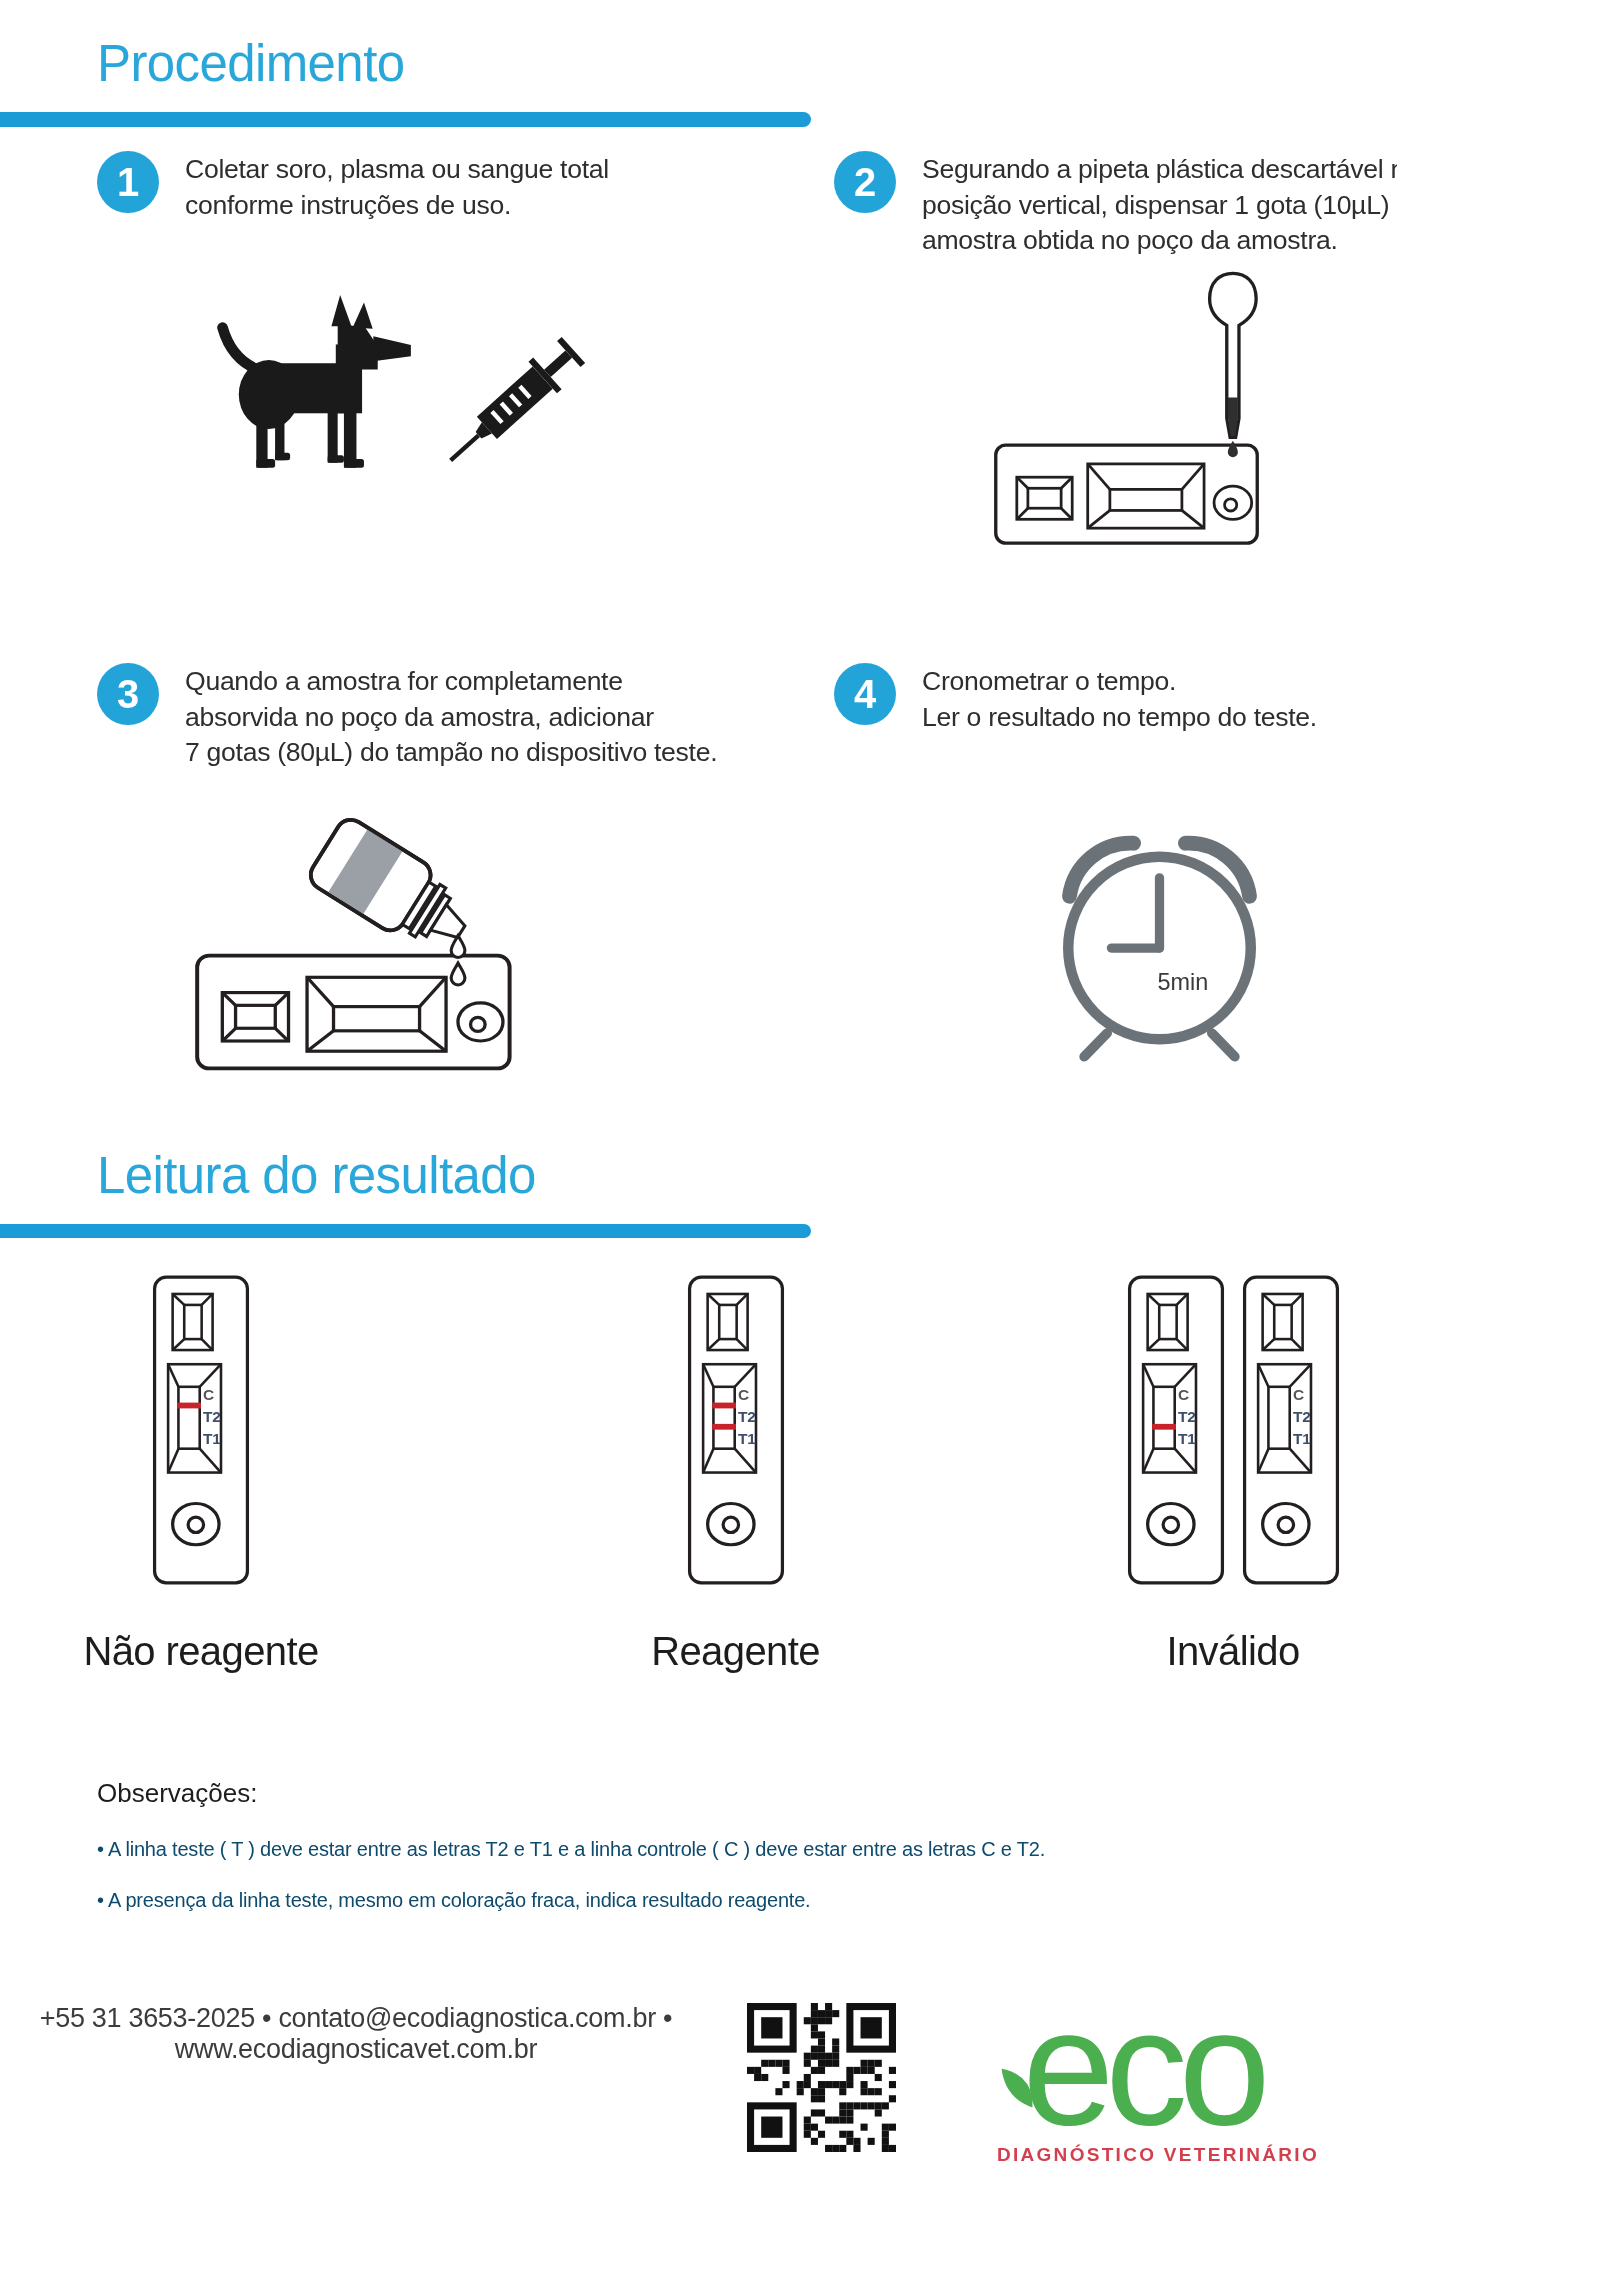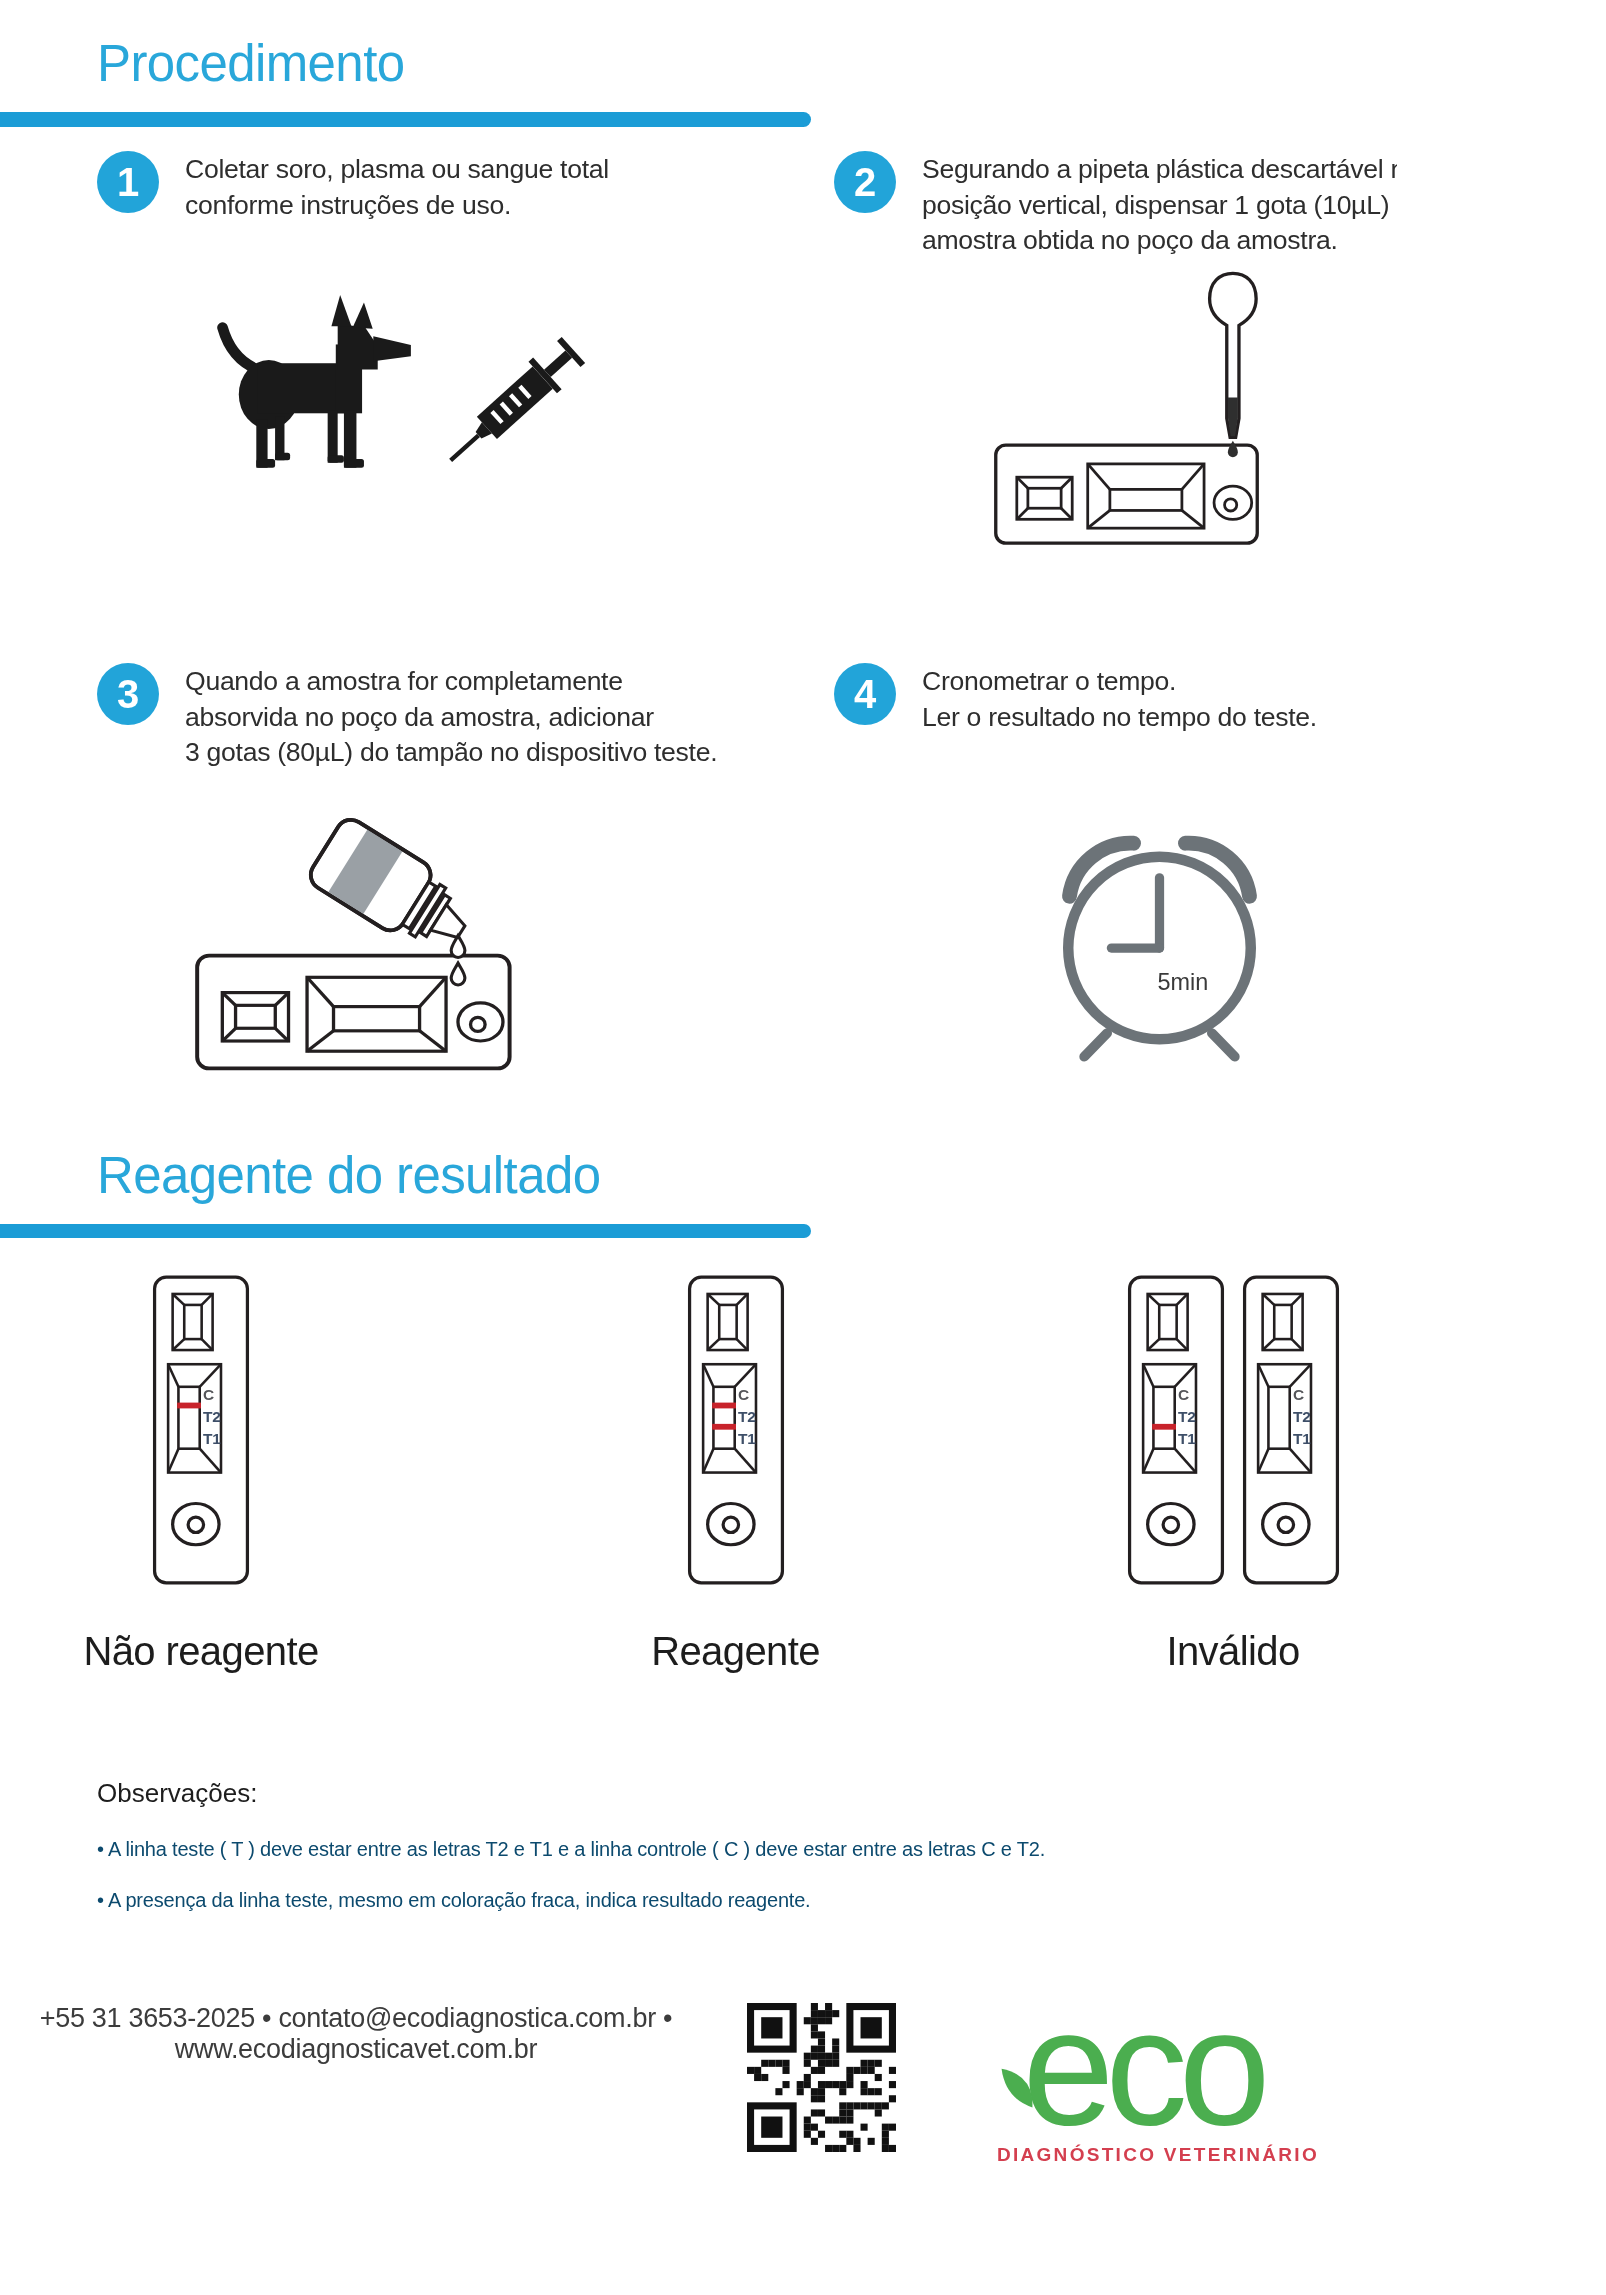--- a/index.html
+++ b/index.html
@@ -127,21 +127,21 @@
       </svg>
     </div>
   </div>
 
   <div class="steps-row row2">
     <div class="col-left">
       <div class="step">
         <div class="badge">3</div>
         <div class="step-text">Quando a amostra for completamente
 absorvida no poço da amostra, adicionar
-3 gotas (80µL) do tampão no dispositivo teste.</div>
+7 gotas (80µL) do tampão no dispositivo teste.</div>
       </div>
       <svg class="ill ill-bottle" width="350" height="281" viewBox="0 0 560 450" xmlns="http://www.w3.org/2000/svg">
         <use href="#hcassette" transform="translate(15,250) scale(1.06,1.02)"></use>
         <g transform="translate(225,80) rotate(32)">
           <rect x="0" y="-62" width="170" height="124" rx="24" fill="#fff" stroke="#231f20" stroke-width="6"></rect>
           <rect x="42" y="-59" width="66" height="118" fill="#9aa0a5"></rect>
           <rect x="0" y="-62" width="170" height="124" rx="24" fill="none" stroke="#231f20" stroke-width="6"></rect>
           <g fill="#fff" stroke="#231f20" stroke-width="5">
             <rect x="170" y="-40" width="13" height="80"></rect>
             <rect x="187" y="-46" width="11" height="92"></rect>
@@ -169,21 +169,21 @@
           <line x1="125" y1="370" x2="88" y2="408" stroke-width="16" stroke-linecap="round"></line>
           <line x1="295" y1="370" x2="332" y2="408" stroke-width="16" stroke-linecap="round"></line>
           <line x1="210" y1="232" x2="210" y2="118" stroke-width="15" stroke-linecap="round"></line>
           <line x1="210" y1="232" x2="132" y2="232" stroke-width="15" stroke-linecap="round"></line>
         </g>
         <text x="248" y="300" font-size="38" fill="#3a3a3a" text-anchor="middle">5min</text>
       </svg>
     </div>
   </div>
 
-  <h1 class="section-title">Reagente do resultado</h1>
+  <h1 class="section-title">Leitura do resultado</h1>
   <div class="title-bar"></div>
 
   <div class="results-row">
       <div class="result-group">
         <div class="cassette-wrap">
           <svg class="cassette" width="98" height="312" viewBox="0 0 152 482" xmlns="http://www.w3.org/2000/svg">
     <rect x="4" y="4" width="144" height="474" rx="18" fill="#fff" stroke="#231f20" stroke-width="5"></rect>
 
     <g stroke="#231f20" stroke-width="4" fill="none">
       <rect x="32" y="30" width="62" height="87"></rect>

